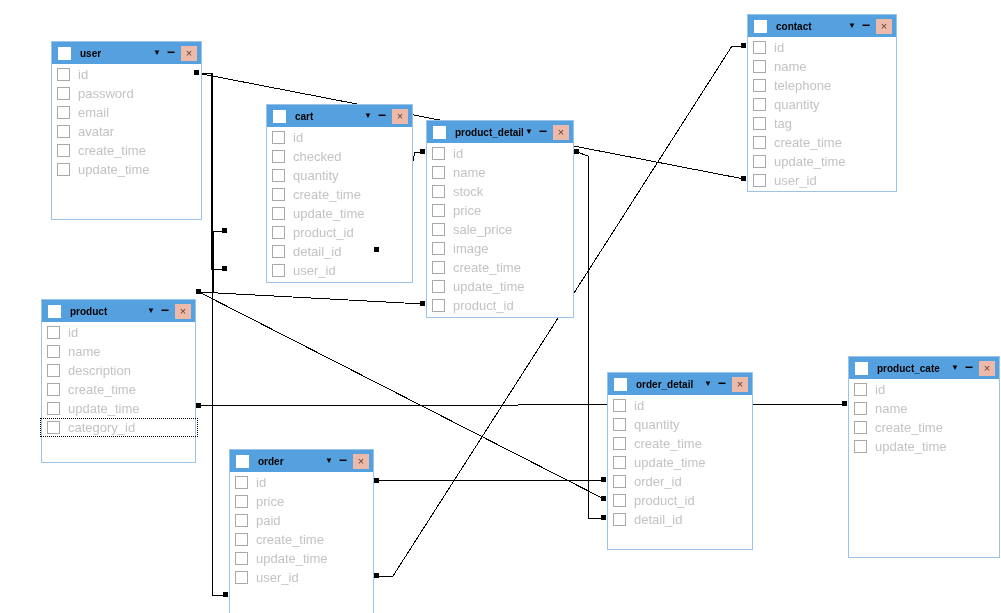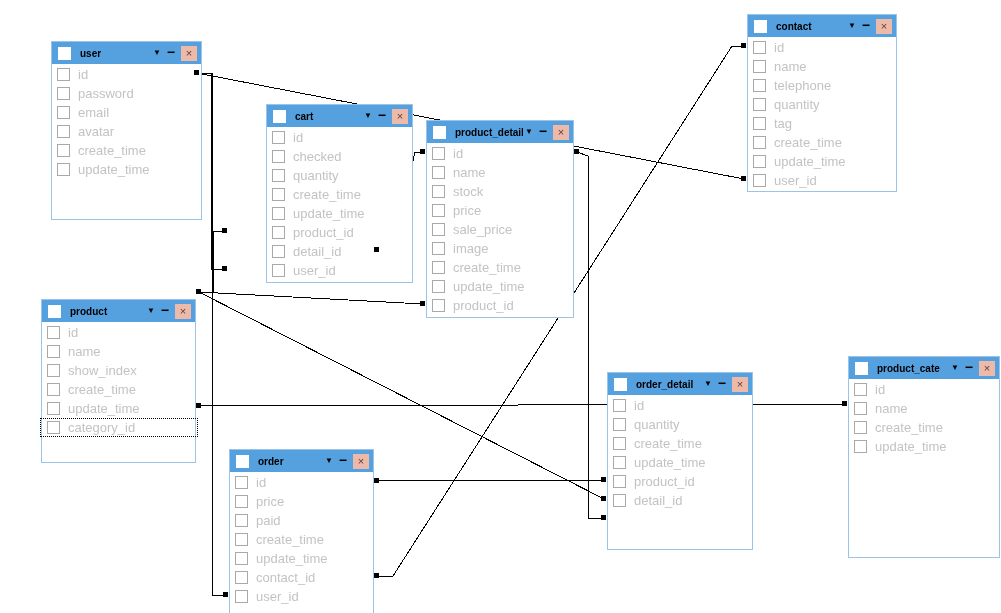--- a/index.html
+++ b/index.html
@@ -262,21 +262,21 @@
         <div class="fld">
           <span class="cb"></span>
           <span class="lbl">id</span>
         </div>
         <div class="fld">
           <span class="cb"></span>
           <span class="lbl">name</span>
         </div>
         <div class="fld">
           <span class="cb"></span>
-          <span class="lbl">show_index</span>
+          <span class="lbl">description</span>
         </div>
         <div class="fld">
           <span class="cb"></span>
           <span class="lbl">create_time</span>
         </div>
         <div class="fld">
           <span class="cb"></span>
           <span class="lbl">update_time</span>
         </div>
         <div class="fld sel">
@@ -309,24 +309,20 @@
         <div class="fld">
           <span class="cb"></span>
           <span class="lbl">create_time</span>
         </div>
         <div class="fld">
           <span class="cb"></span>
           <span class="lbl">update_time</span>
         </div>
         <div class="fld">
           <span class="cb"></span>
-          <span class="lbl">contact_id</span>
-        </div>
-        <div class="fld">
-          <span class="cb"></span>
           <span class="lbl">user_id</span>
         </div>
       </div>
     </div>
     <div class="tbl" style="left: 607px; top: 372px; width: 146px; height: 178px;">
       <div class="hdr">
         <span class="hcb"></span>
         <span class="ttl">order_detail</span>
         <span class="ico arr">▼</span>
         <span class="ico min">−</span>
@@ -341,20 +337,24 @@
           <span class="cb"></span>
           <span class="lbl">quantity</span>
         </div>
         <div class="fld">
           <span class="cb"></span>
           <span class="lbl">create_time</span>
         </div>
         <div class="fld">
           <span class="cb"></span>
           <span class="lbl">update_time</span>
+        </div>
+        <div class="fld">
+          <span class="cb"></span>
+          <span class="lbl">order_id</span>
         </div>
         <div class="fld">
           <span class="cb"></span>
           <span class="lbl">product_id</span>
         </div>
         <div class="fld">
           <span class="cb"></span>
           <span class="lbl">detail_id</span>
         </div>
       </div>

